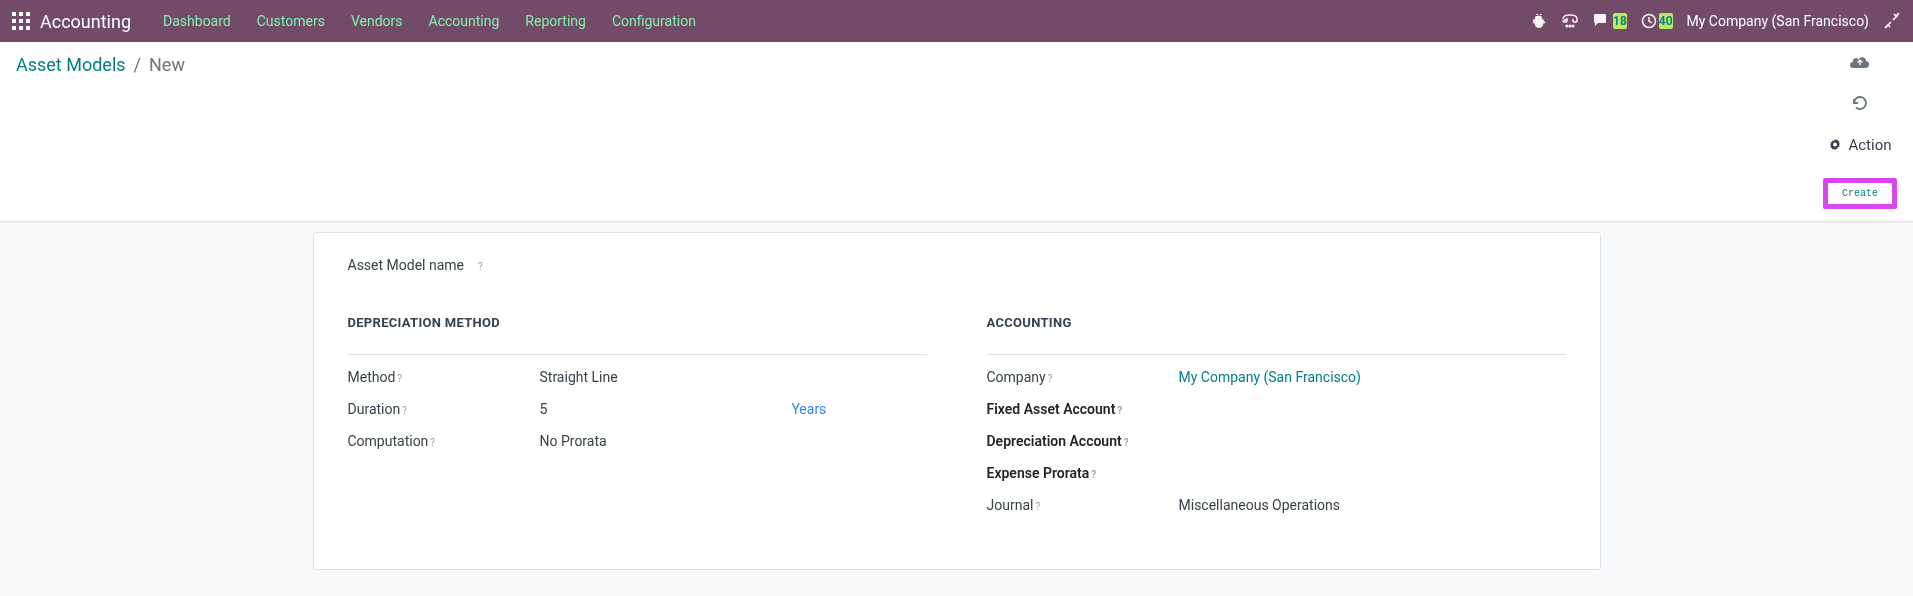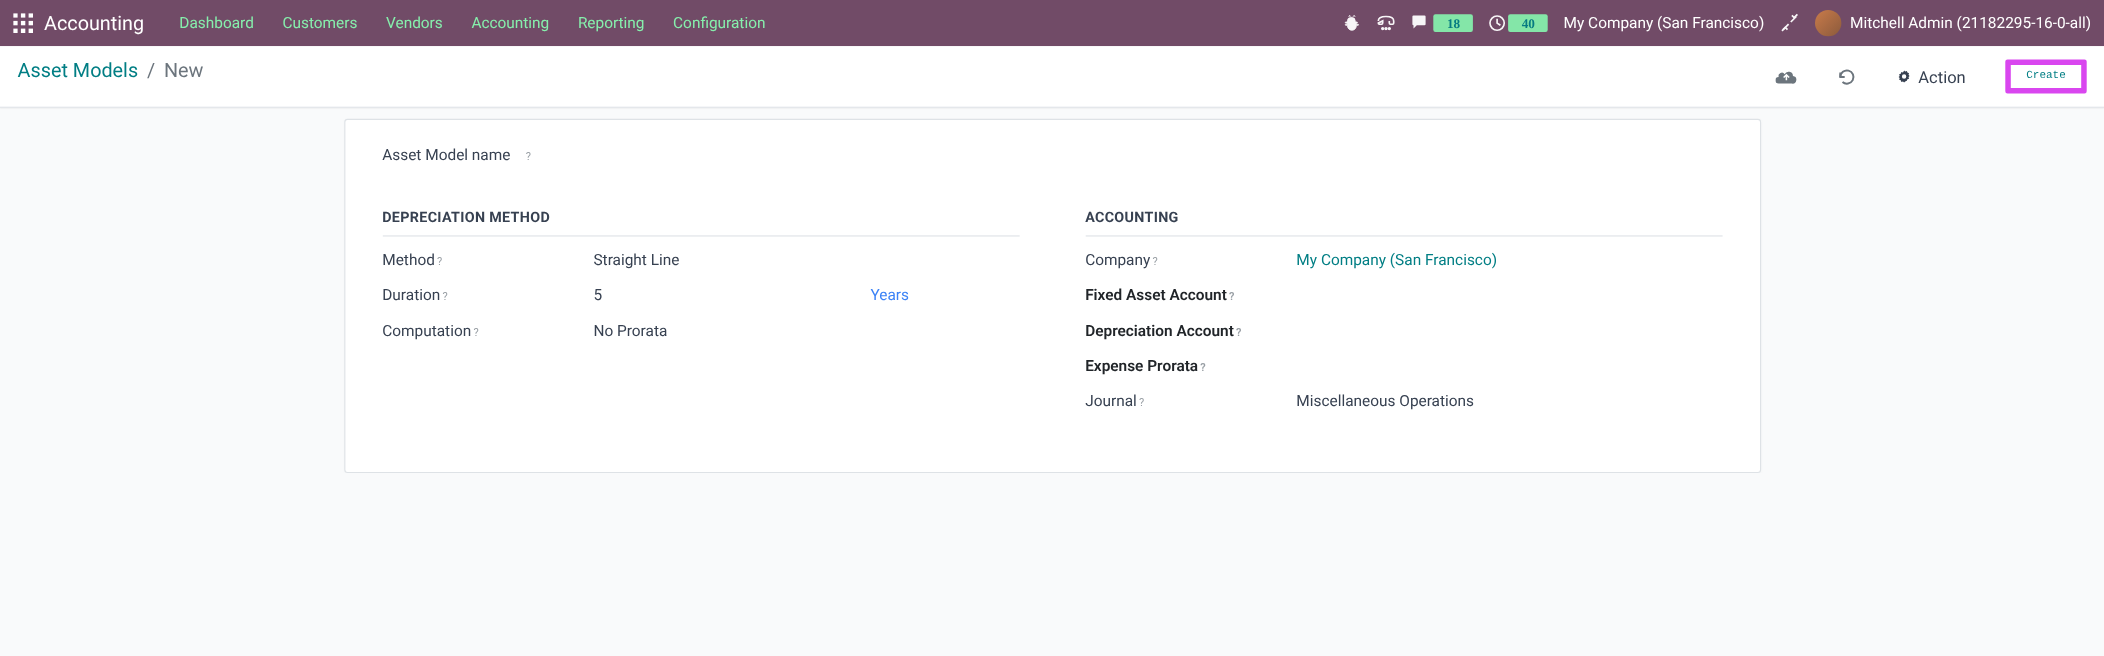--- a/index.html
+++ b/index.html
@@ -6,47 +6,47 @@
 body { font-family: -apple-system, BlinkMacSystemFont, "Segoe UI", Roboto, "Helvetica Neue", Arial, sans-serif; font-size: 14px; color: #374151; background: #f9fafb; }
 
 
 .topnav { background: #714B67; color: #fff; height: 42px; display: flex; align-items: center; padding: 0 12px; gap: 6px; }
 .apps-icon { display: inline-flex; width: 18px; height: 18px; cursor: pointer; }
 .brand { font-size: 18px; font-weight: 400; margin-left: 4px; margin-right: 14px; color: #fff; }
 .nav-links { display: flex; gap: 2px; align-items: center; flex: 1; }
 .nav-link { color: #86efac; font-size: 14px; padding: 6px 12px; border-radius: 3px; cursor: pointer; }
 .nav-right { display: flex; align-items: center; gap: 14px; }
 .nav-icon { display: inline-flex; align-items: center; cursor: pointer; opacity: 0.95; position: relative; }
-.badge { background: #86efac; color: #017e84; font-size: 12px; font-weight: 600; padding: 0 12px; border-radius: 2px; margin-left: 2px; line-height: 16px; font-family: Liberation Serif, serif; }
+.badge { background: #bef264; color: #017e84; font-size: 12px; font-weight: 600; padding: 0 0; border-radius: 2px; margin-left: 2px; line-height: 16px; }
 .company-name { color: #fff; font-size: 14px; cursor: pointer; }
 .avatar { width: 24px; height: 24px; border-radius: 50%; background: linear-gradient(135deg,#c97b4a,#8b5a3c); display: inline-block; }
 .user-name { color: #fff; font-size: 14px; cursor: pointer; }
 .user-box { display: flex; align-items: center; gap: 8px; cursor: pointer; }
 
 
 .controlbar { background: #fff; border-bottom: 1px solid #dee2e6; padding: 12px 16px; display: flex; align-items: flex-start; justify-content: space-between; box-shadow: 0 1px 1px rgba(0,0,0,0.04); }
 .breadcrumbs { font-size: 18px; display: flex; align-items: center; gap: 8px; }
 .breadcrumb-link { color: #017e84; cursor: pointer; }
 .breadcrumb-sep { color: #6c757d; }
 .breadcrumb-current { color: #6c757d; }
-.controlbar-right { display: flex; align-items: center; gap: 36px; }
+.controlbar-right { display: flex; align-items: center; gap: 24px; flex-direction: column; }
 .ctrl-icon { color: #6c757d; cursor: pointer; display: inline-flex; align-items: center; }
 .action-btn { display: flex; align-items: center; gap: 6px; color: #374151; cursor: pointer; font-size: 15px; }
 .create-btn { border: 5px solid #d946ef; color: #017e84; background: #fff; padding: 5px 14px; font-size: 10px; cursor: pointer; border-radius: 2px; font-family: Liberation Mono, monospace; }
 
 
 .form-wrap { padding: 0 24px; }
 .sheet { background: #fff; border: 1px solid #dee2e6; border-radius: 3px; max-width: 1288px; margin: 10px auto 0; padding: 24px 34px 40px; box-shadow: 0 1px 3px rgba(0,0,0,0.02); }
 .title-label { font-size: 14px; color: #374151; margin-bottom: 4px; display: flex; align-items: baseline; gap: 14px; }
 .help-q { color: #6c757d; font-size: 10px; vertical-align: super; opacity: 0.7; }
 .title-input { width: 860px; max-width: 100%; font-size: 30px; font-weight: 400; color: #374151; border: none; border-bottom: 1px solid #017e84; padding: 4px 0 6px; outline: none; background: transparent; }
 .title-input::placeholder { color: #adb5bd; }
 .groups { display: flex; gap: 60px; margin-top: 42px; }
 .group { flex: 1; }
-.group-title { font-size: 13px; font-weight: 700; color: #374151; text-transform: uppercase; padding-bottom: 8px; border-bottom: 1px solid #dee2e6; margin-bottom: 14px; letter-spacing: 0.3px; }
+.group-title { font-size: 13px; font-weight: 700; color: #374151; text-transform: uppercase; padding-bottom: 24px; border-bottom: 1px solid #dee2e6; margin-bottom: 14px; letter-spacing: 0.3px; }
 .field-row { display: flex; align-items: baseline; margin-bottom: 16px; gap: 24px; }
 .field-label { width: 168px; flex-shrink: 0; font-size: 14px; color: #374151; display: flex; align-items: baseline; gap: 2px; }
 .field-label-bold { font-weight: 600; color: #212529; }
 .field-value { font-size: 14px; color: #374151; }
 .field-link { color: #017e84; cursor: pointer; }
 .duration-row .field-unit { margin-left: 220px; color: #3b82f6; }
 
 svg { display: block; }
 </style>
 </head>
@@ -102,24 +102,20 @@
         </svg>
       <span class="badge">40</span>
     </span>
     <span class="company-name">My Company (San Francisco)</span>
     <span class="nav-icon">
       <svg width="18" height="18" viewBox="0 0 18 18" fill="none" stroke="#fff" stroke-width="1.6">
           <path d="M3 15 L8 10 M15 3 L10 8"></path>
           <path d="M11 2 L13 4 L16 1 M2 16 L5 13 L7 15"></path>
         </svg>
     </span>
-    <span class="user-box">
-      <span class="avatar"></span>
-      <span class="user-name">Mitchell Admin (21182295-16-0-all)</span>
-    </span>
   </div>
 </div>
 
 <div class="controlbar">
   <div class="breadcrumbs">
     <span class="breadcrumb-link">Asset Models</span>
     <span class="breadcrumb-sep">/</span>
     <span class="breadcrumb-current">New</span>
   </div>
   <div class="controlbar-right">

